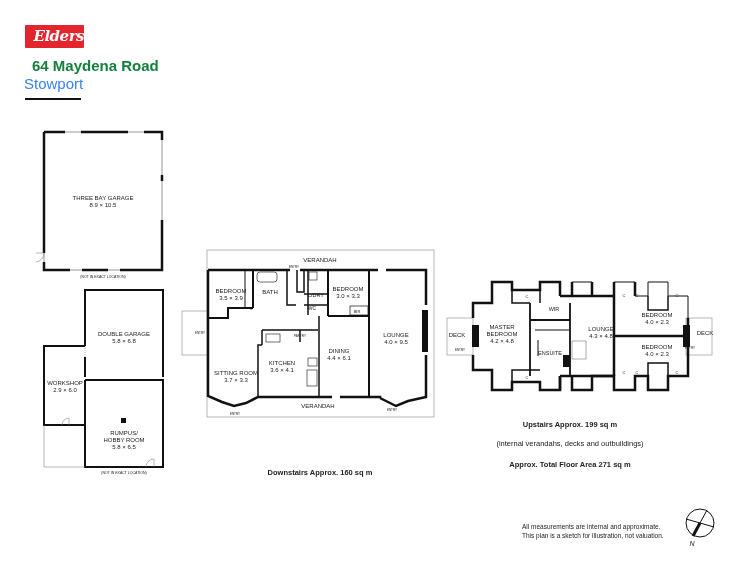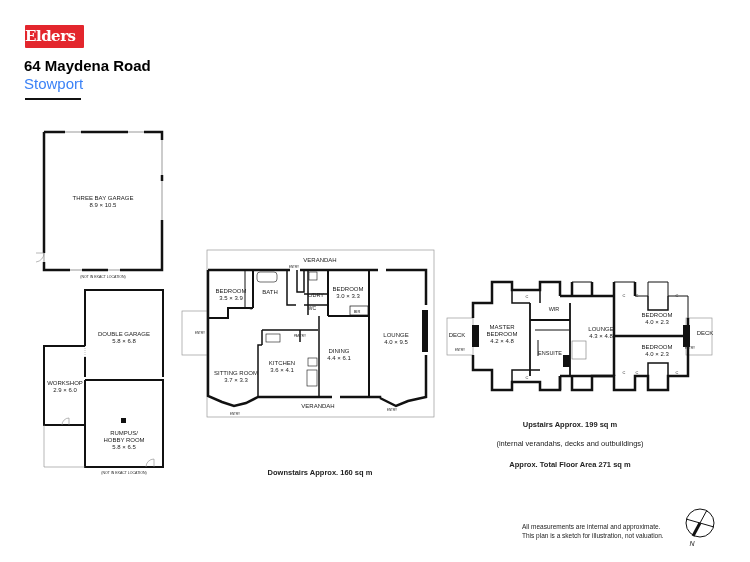--- a/index.html
+++ b/index.html
@@ -1,18 +1,18 @@
 <!DOCTYPE html>
 <html><head>
 <meta charset="utf-8">
 <style>
   html, body { margin:0; padding:0; background:#ffffff; }
   body { width:750px; height:562px; position:relative; overflow:hidden; font-family:"Liberation Sans", sans-serif; color:#1a1a1a; }
-  .logo { position:absolute; left:25px; top:25px; width:59px; height:23px; background:#e3262d; border-radius:1px; color:#fff; font-family:"DejaVu Serif", serif; font-weight:bold; font-size:15px; line-height:23px; text-align:left; letter-spacing:-0.5px; }
-  .addr { position:absolute; left:24px; top:57px; font-size:15px; font-weight:bold; color:#000000; }
+  .logo { position:absolute; left:25px; top:25px; width:59px; height:23px; background:#e3262d; border-radius:1px; color:#fff; font-family:"DejaVu Serif", serif; font-style:italic; font-weight:bold; font-size:15px; line-height:23px; text-align:right; letter-spacing:-0.5px; }
+  .addr { position:absolute; left:32px; top:57px; font-size:15px; font-weight:bold; color:#15803d; }
   .suburb { position:absolute; left:24px; top:75px; font-size:15px; color:#3b82f6; }
   .rule { position:absolute; left:25px; top:98px; width:56px; height:2px; background:#111; }
   svg.plan { position:absolute; left:0; top:0; }
   .lbl { font-family:"Liberation Sans", sans-serif; fill:#222; text-anchor:middle; }
   .caption { position:absolute; font-size:7.5px; font-weight:bold; color:#222; text-align:center; }
   .disclaimer { position:absolute; left:522px; top:522px; font-size:6.5px; color:#222; line-height:9px; }
 </style>
 </head>
 <body>
 

